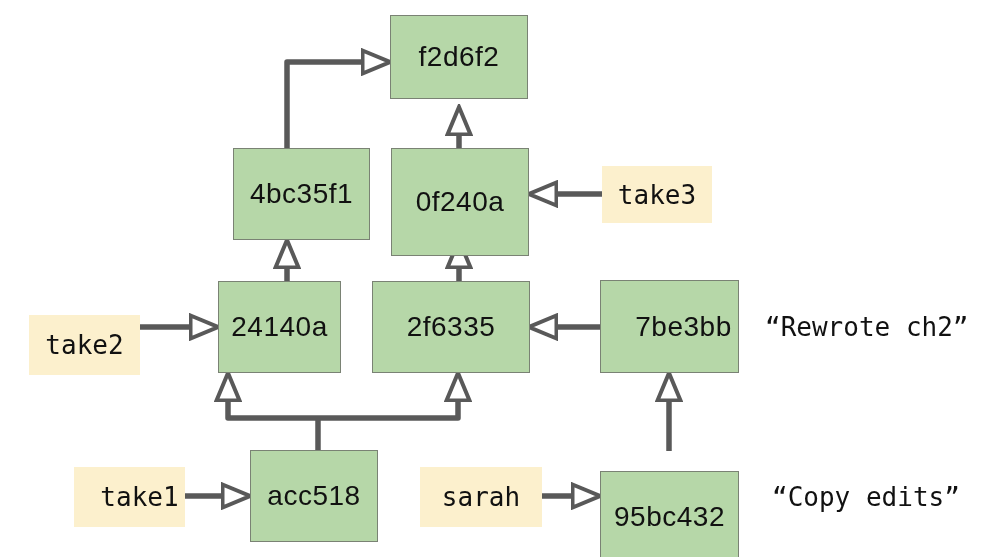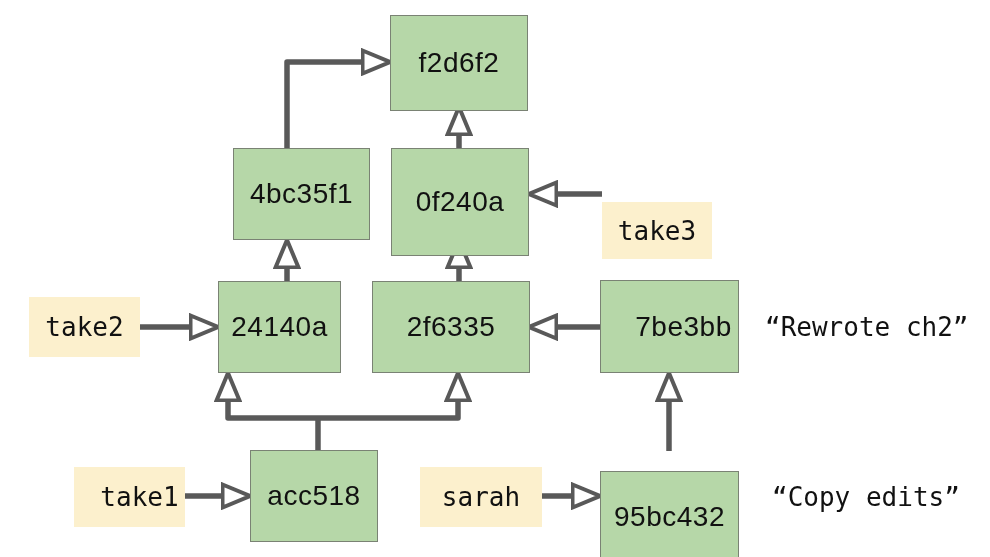--- a/index.html
+++ b/index.html
@@ -88,30 +88,30 @@
     <path class="edge" d="M140,327 L190,327" marker-end="url(#head)"></path>
     <path class="edge" d="M600,327 L557,327" marker-end="url(#head)"></path>
     <path class="edge" d="M318,461 L318,418"></path>
     <path class="edge" d="M318,418 L228,418 L228,401" marker-end="url(#head)"></path>
     <path class="edge" d="M318,418 L458,418 L458,401" marker-end="url(#head)"></path>
     <path class="edge" d="M669,451 L669,401" marker-end="url(#head)"></path>
     <path class="edge" d="M185,496 L222,496" marker-end="url(#head)"></path>
     <path class="edge" d="M537,496 L572,496" marker-end="url(#head)"></path>
   </svg>
 
-  <div class="commit" style="left:390px; top:15px; width:138px; height:96px;">f2d6f2</div>
+  <div class="commit" style="left:390px; top:15px; width:138px; height:84px;">f2d6f2</div>
   <div class="commit" style="left:233px; top:148px; width:137px; height:92px;">4bc35f1</div>
   <div class="commit" style="left:391px; top:148px; width:138px; height:108px;">0f240a</div>
   <div class="commit" style="left:218px; top:281px; width:123px; height:92px;">24140a</div>
   <div class="commit" style="left:372px; top:281px; width:158px; height:92px;">2f6335</div>
   <div class="commit" style="left:600px; top:280px; width:139px; height:93px;padding-left:28px;">7be3bb</div>
   <div class="commit" style="left:250px; top:450px; width:128px; height:92px;">acc518</div>
   <div class="commit" style="left:600px; top:450px; width:139px; height:92px;margin-top:21px;">95bc432</div>
 
-  <div class="tag" style="left:602px; top:166px; width:110px; height:57px;margin-top:36px;">take3</div>
-  <div class="tag" style="left:29px; top:297px; width:111px; height:60px;">take2</div>
+  <div class="tag" style="left:602px; top:166px; width:110px; height:57px;">take3</div>
+  <div class="tag" style="left:29px; top:315px; width:111px; height:60px;">take2</div>
   <div class="tag" style="left:74px; top:467px; width:111px; height:60px;padding-left:20px;">take1</div>
   <div class="tag" style="left:420px; top:467px; width:122px; height:60px;">sarah</div>
 
   <div class="annotation" style="left:765px; top:327px;">“Rewrote ch2”</div>
   <div class="annotation" style="left:772px; top:497px;">“Copy edits”</div>
 
 </div>
 
 </body></html>

